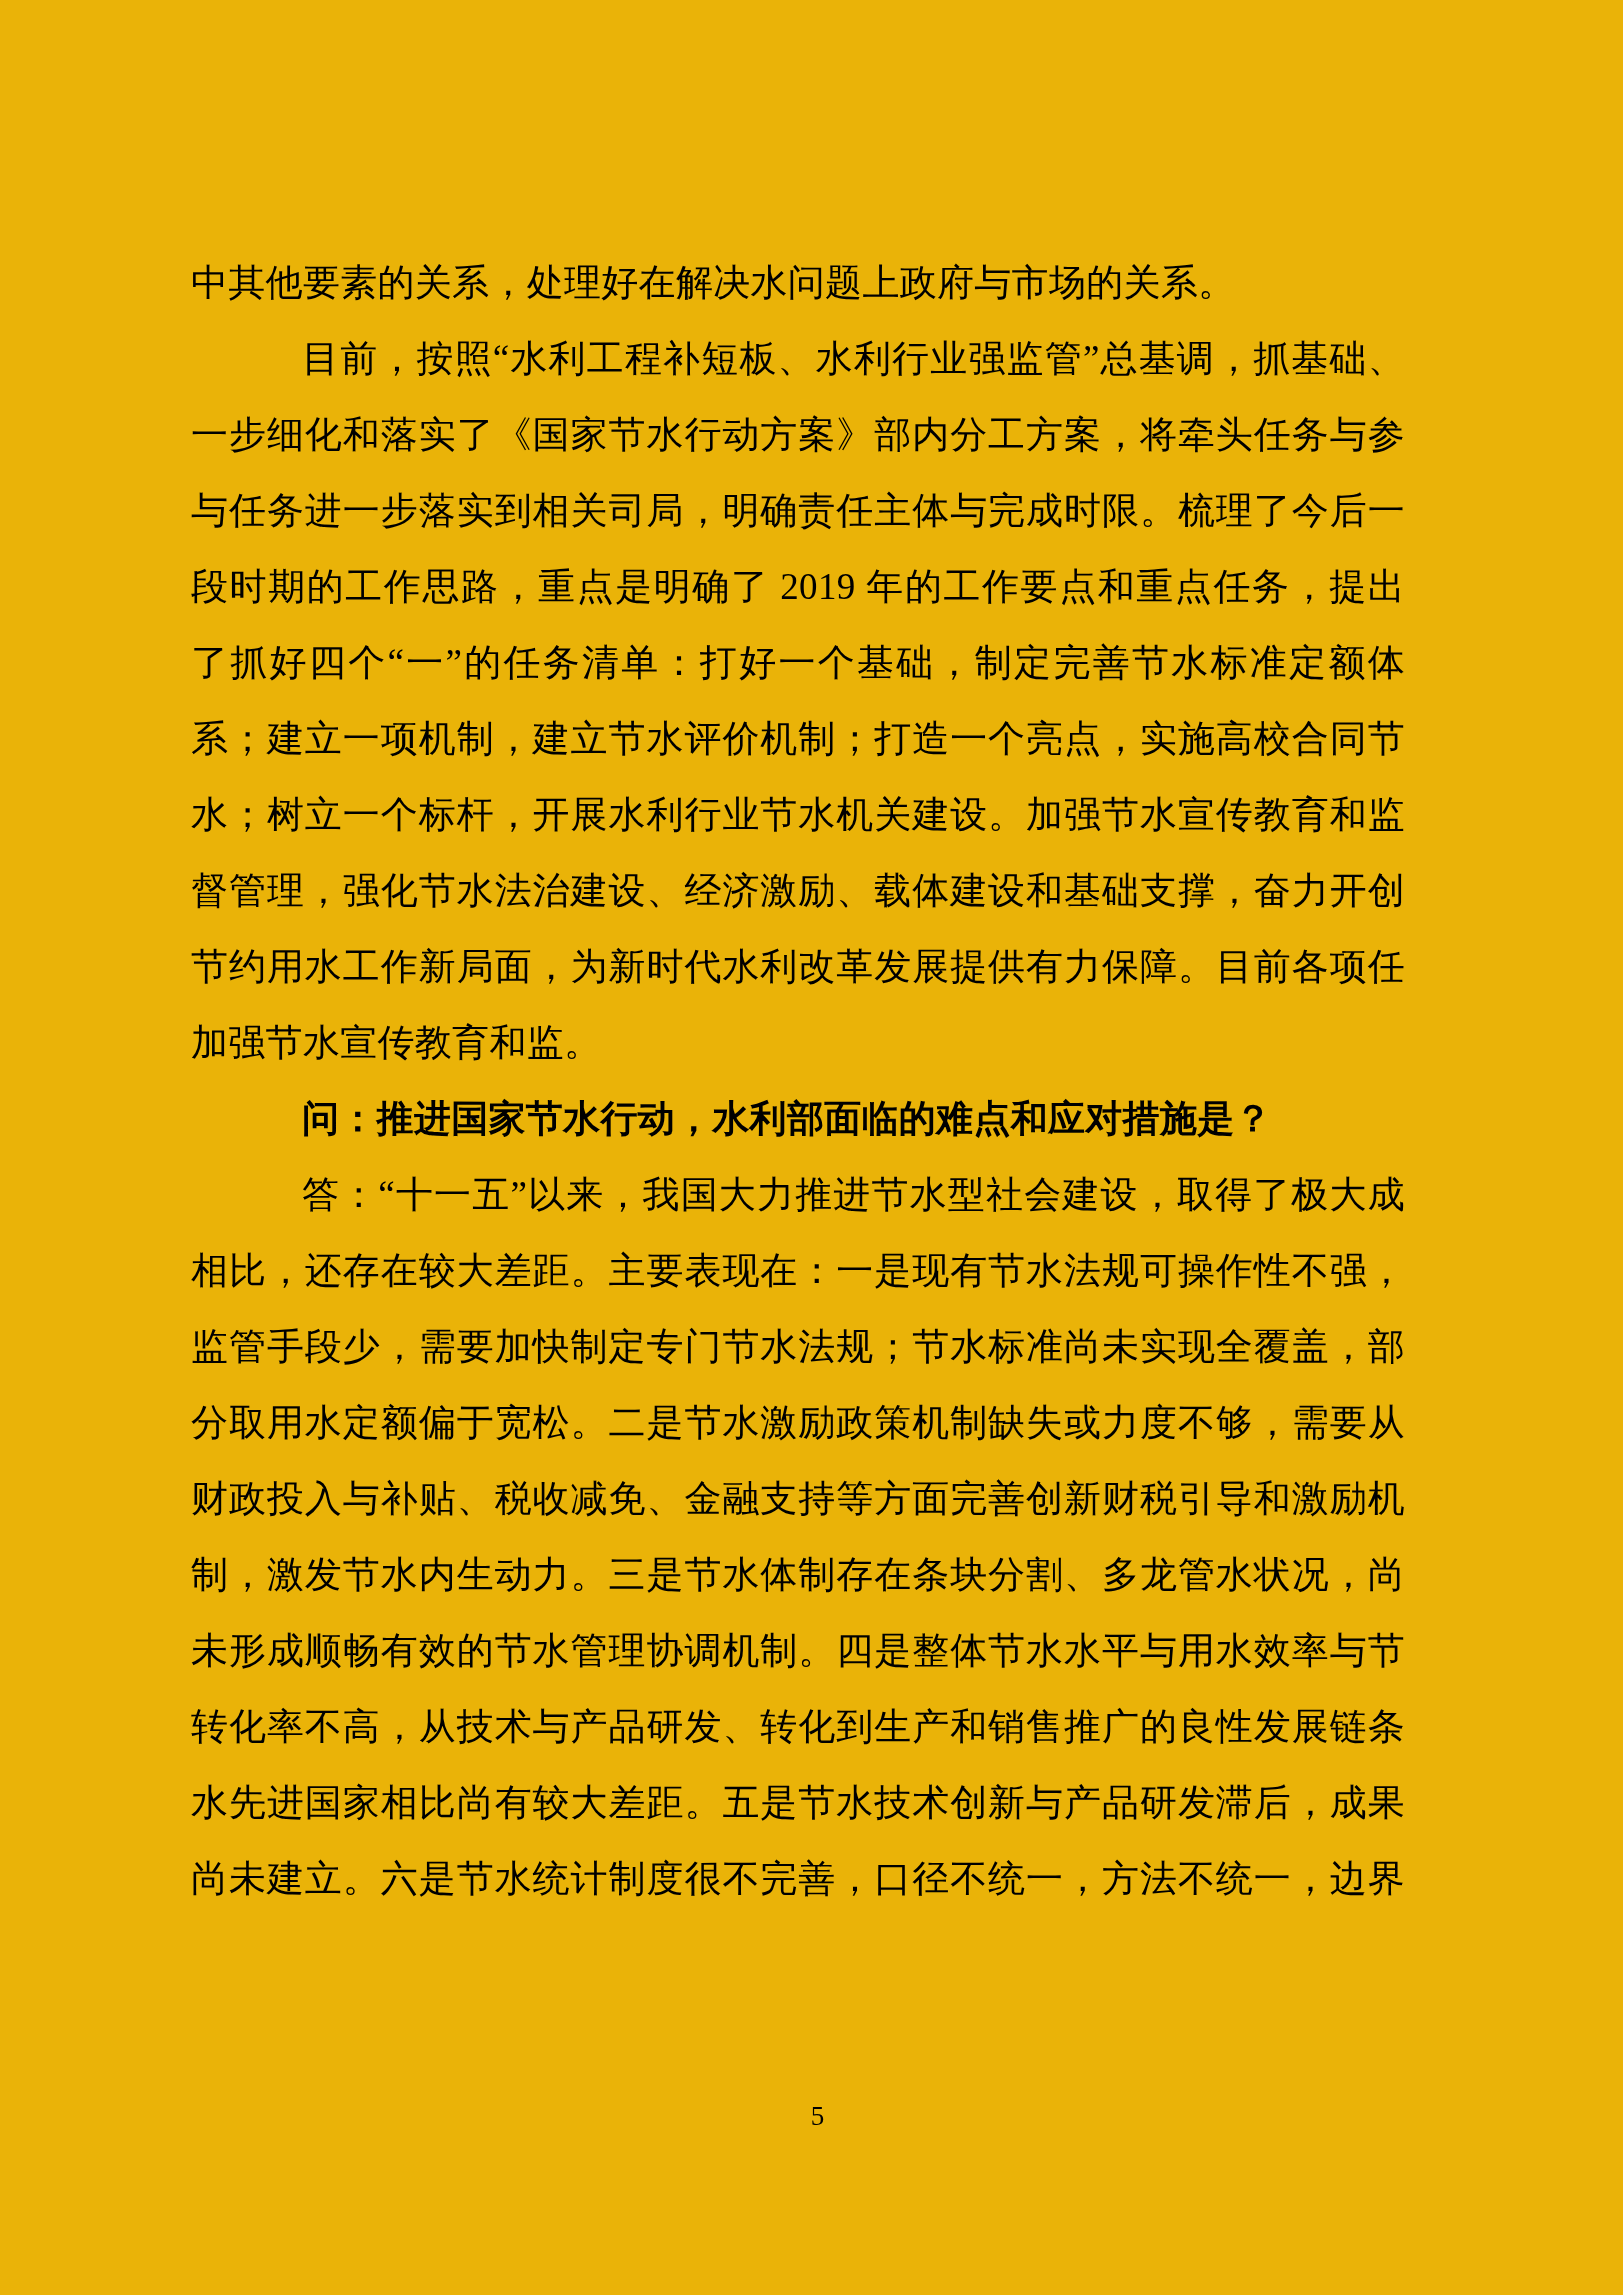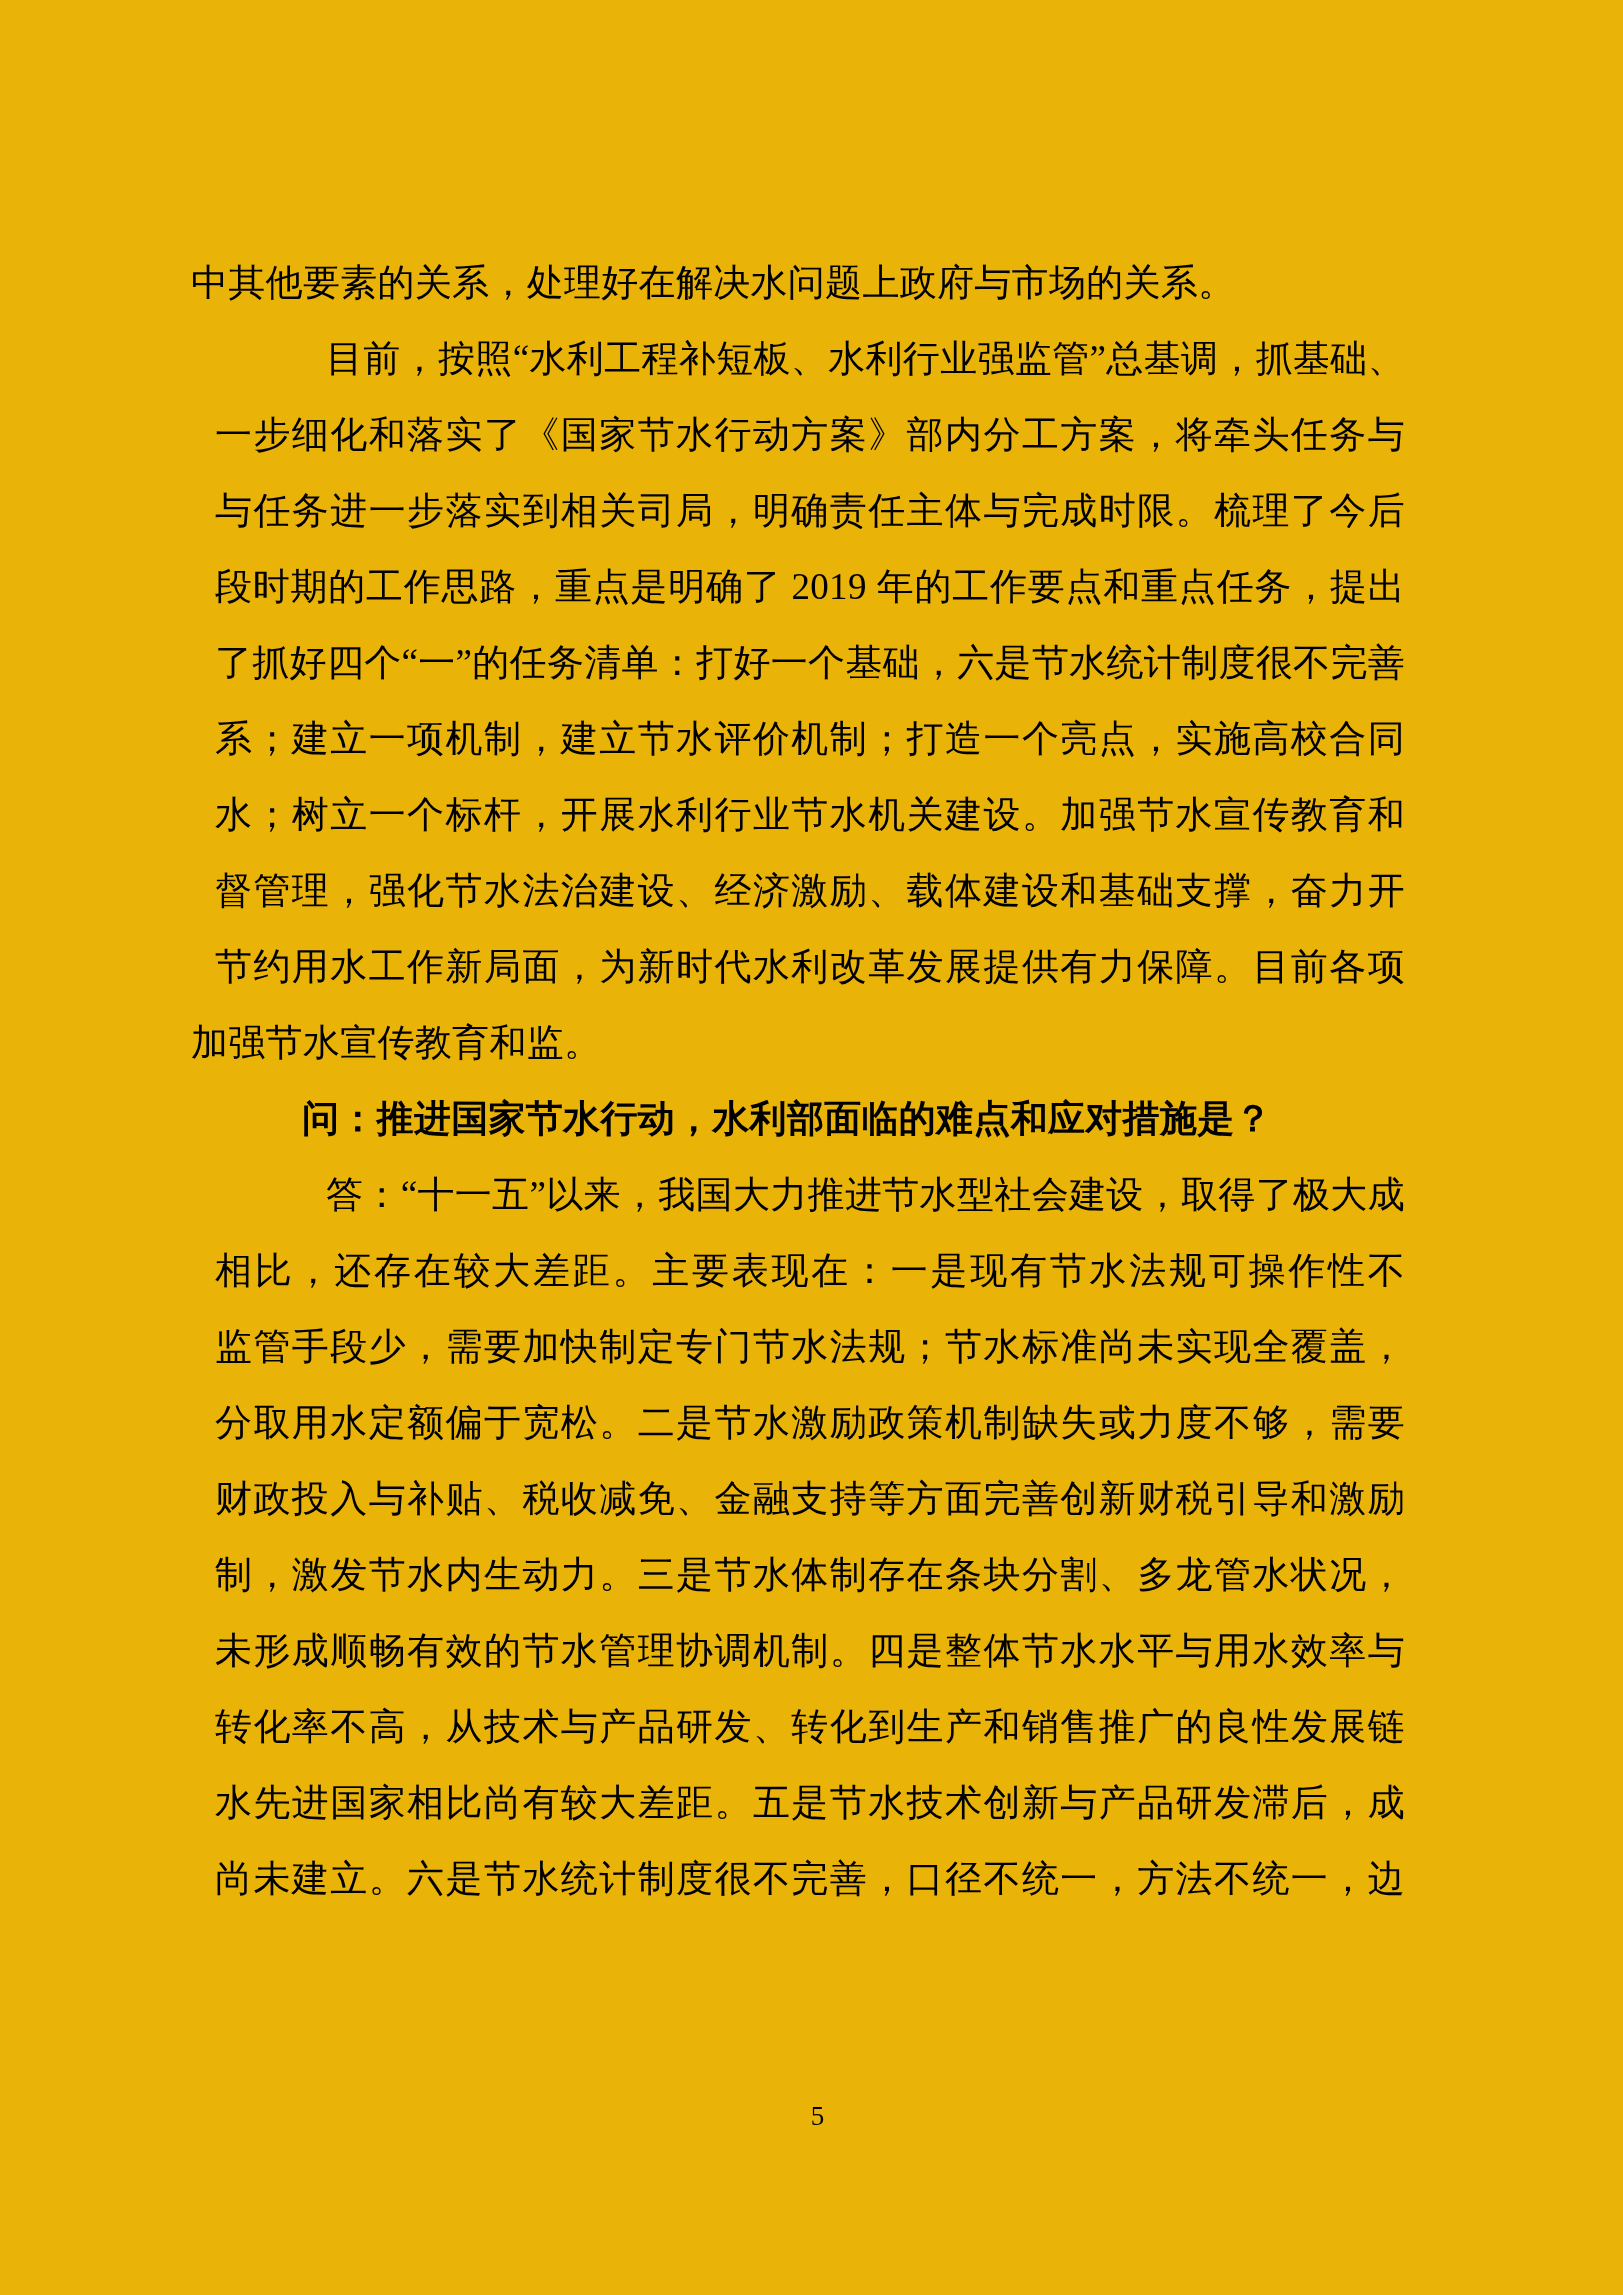--- a/index.html
+++ b/index.html
@@ -28,21 +28,20 @@
     height: 76px;
     line-height: 76px;
     text-align: justify;
     text-align-last: left;
     overflow: hidden;
     white-space: normal;
     letter-spacing: 0.3px;
   }
   .line.justify {
     text-align-last: justify;
-    margin-left: 24px;
   }
   .line.indent {
     text-indent: 111px;
   }
   .line.bold {
     font-weight: 700;
   }
   .page-number {
     position: absolute;
     left: 0;
@@ -56,21 +55,21 @@
 </head>
 <body>
 
 <div class="page">
   <div class="text-block">
       <div class="line">中其他要素的关系，处理好在解决水问题上政府与市场的关系。</div>
       <div class="line indent justify">目前，按照“水利工程补短板、水利行业强监管”总基调，抓基础、</div>
       <div class="line justify">一步细化和落实了《国家节水行动方案》部内分工方案，将牵头任务与参</div>
       <div class="line justify">与任务进一步落实到相关司局，明确责任主体与完成时限。梳理了今后一</div>
       <div class="line justify">段时期的工作思路，重点是明确了 2019 年的工作要点和重点任务，提出</div>
-      <div class="line justify">了抓好四个“一”的任务清单：打好一个基础，六是节水统计制度很不完善</div>
+      <div class="line justify">了抓好四个“一”的任务清单：打好一个基础，制定完善节水标准定额体</div>
       <div class="line justify">系；建立一项机制，建立节水评价机制；打造一个亮点，实施高校合同节</div>
       <div class="line justify">水；树立一个标杆，开展水利行业节水机关建设。加强节水宣传教育和监</div>
       <div class="line justify">督管理，强化节水法治建设、经济激励、载体建设和基础支撑，奋力开创</div>
       <div class="line justify">节约用水工作新局面，为新时代水利改革发展提供有力保障。目前各项任</div>
       <div class="line">加强节水宣传教育和监。</div>
       <div class="line indent bold">问：推进国家节水行动，水利部面临的难点和应对措施是？</div>
       <div class="line indent justify">答：“十一五”以来，我国大力推进节水型社会建设，取得了极大成</div>
       <div class="line justify">相比，还存在较大差距。主要表现在：一是现有节水法规可操作性不强，</div>
       <div class="line justify">监管手段少，需要加快制定专门节水法规；节水标准尚未实现全覆盖，部</div>
       <div class="line justify">分取用水定额偏于宽松。二是节水激励政策机制缺失或力度不够，需要从</div>

